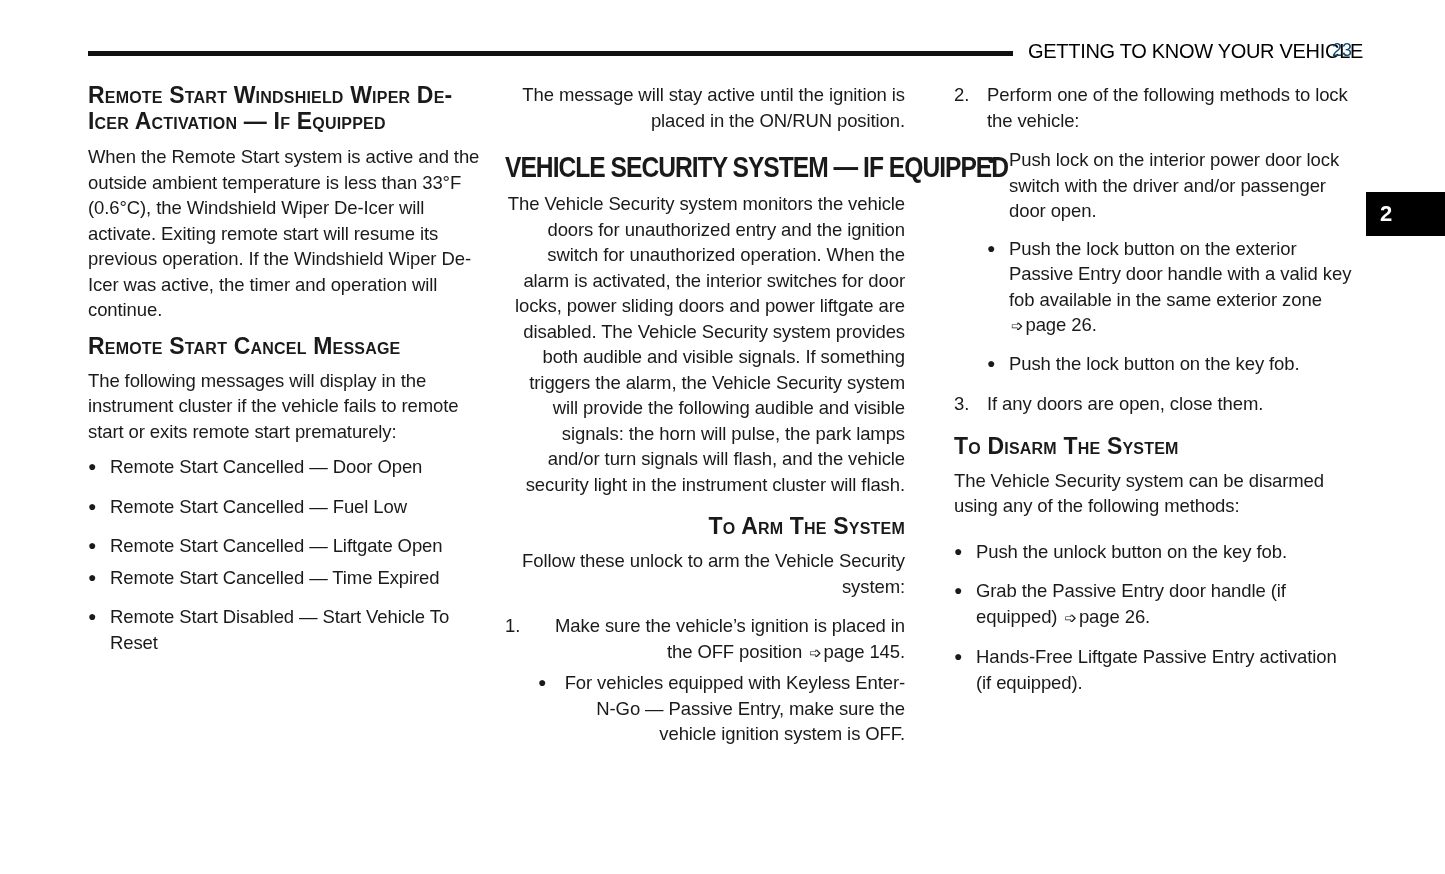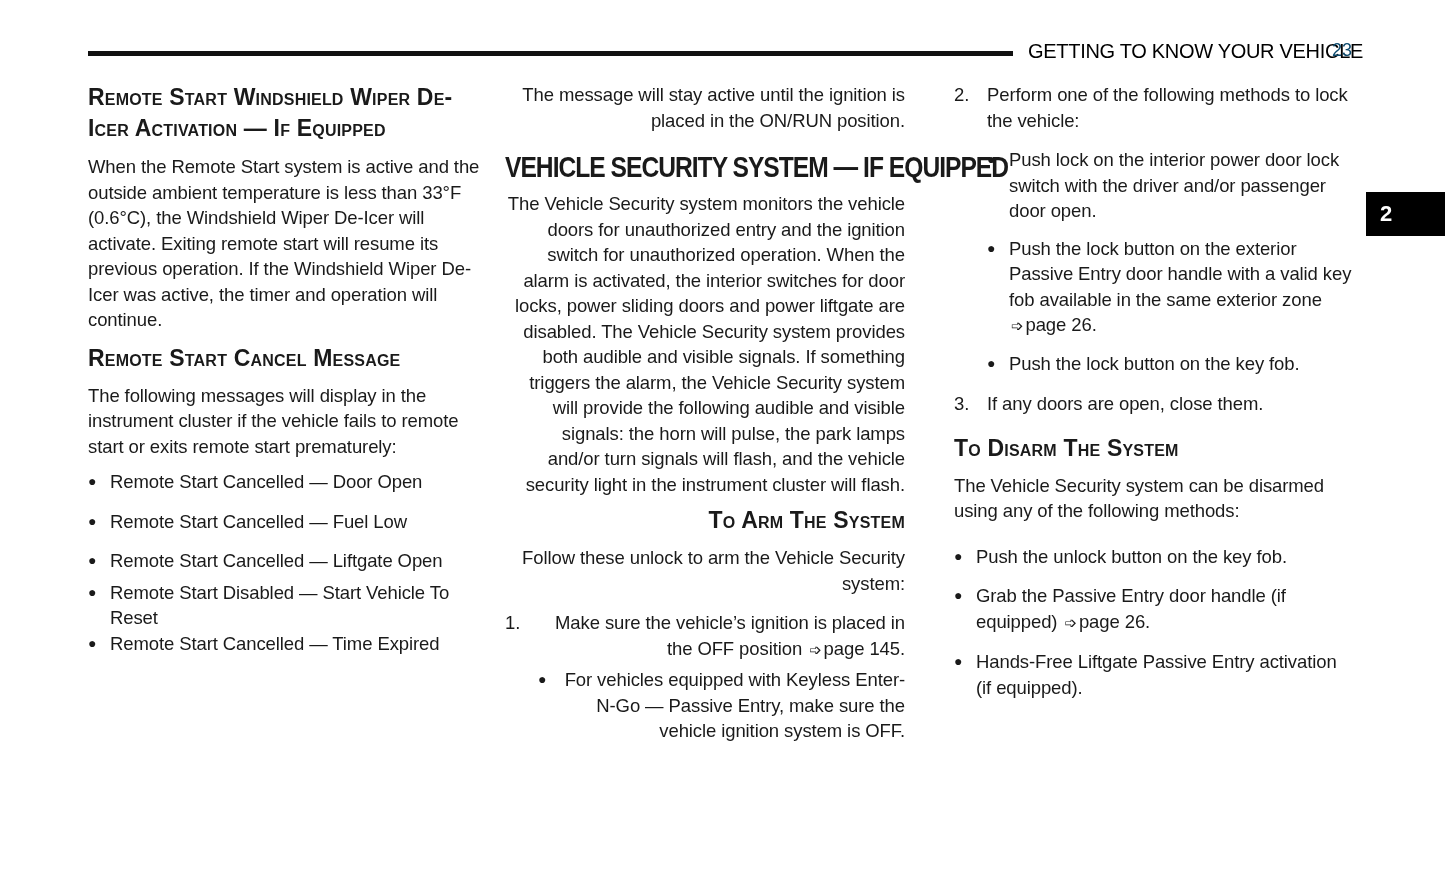--- a/index.html
+++ b/index.html
@@ -6,21 +6,21 @@
   body { width:1445px; height:874px; position:relative; overflow:hidden; font-family:"Liberation Sans", sans-serif; color:#1a1a1a; }
   .rule { position:absolute; left:88px; top:51px; width:925px; height:5px; background:#111; }
   .header-title { position:absolute; left:1028px; top:40px; font-size:20px; color:#000000; letter-spacing:-0.3px; }
   .page-num { position:absolute; left:1332px; top:40px; font-size:18px; color:#0c4a6e; }
   .tab { position:absolute; left:1366px; top:192px; width:79px; height:44px; background:#000; color:#fff; font-weight:bold; font-size:22px; box-sizing:border-box; padding:9px 0 0 14px; }
   .col { position:absolute; top:82px; width:400px; font-size:18.5px; line-height:25.5px; letter-spacing:-0.1px; }
   .col1 { left:88px; }
   .col2 { left:505px;text-align:right; }
   .col3 { left:954px; }
   p { margin:0; }
-  .h2 { font-weight:bold; font-size:23px; line-height:31px; font-variant:small-caps; letter-spacing:0.2px; margin:0; }
+  .h2 { font-weight:bold; font-size:23px; line-height:26px; font-variant:small-caps; letter-spacing:0.2px; margin:0; }
   .h1 { font-weight:bold; font-size:30px; line-height:36px; letter-spacing:-1.2px; transform:scaleX(0.82); transform-origin:left; white-space:nowrap; margin:0; }
   ul { list-style:none; margin:0; padding:0; }
   ul li { position:relative; padding-left:22px; }
   ul li::before { content:"●"; position:absolute; left:0; top:0; font-size:14px; }
   ol { list-style:none; margin:0; padding:0; }
   ol > li { position:relative; padding-left:33px; }
   .num { position:absolute; left:0; top:0; }
   .arrow { font-size:15px; margin:0 2px; }
 </style>
 </head>
@@ -33,30 +33,30 @@
 
 <div class="col col1">
   <h2 class="h2">Remote Start Windshield Wiper De-Icer Activation — If Equipped</h2>
   <p style="margin-top:10px">When the Remote Start system is active and the outside ambient temperature is less than 33°F (0.6°C), the Windshield Wiper De-Icer will activate. Exiting remote start will resume its previous operation. If the Windshield Wiper De-Icer was active, the timer and operation will continue.</p>
   <h2 class="h2" style="margin-top:10px">Remote Start Cancel Message</h2>
   <p style="margin-top:9px">The following messages will display in the instrument cluster if the vehicle fails to remote start or exits remote start prematurely:</p>
   <ul style="margin-top:10px">
     <li style="margin-bottom:14px">Remote Start Cancelled — Door Open</li>
     <li style="margin-bottom:14px">Remote Start Cancelled — Fuel Low</li>
     <li style="margin-bottom:6px">Remote Start Cancelled — Liftgate Open</li>
+    <li style="margin-bottom:14px">Remote Start Cancelled — Time Expired</li>
     <li style="width:360px">Remote Start Disabled — Start Vehicle To Reset</li>
-    <li style="margin-bottom:14px">Remote Start Cancelled — Time Expired</li>
   </ul>
 </div>
 
 <div class="col col2">
   <p>The message will stay active until the ignition is placed in the ON/RUN position.</p>
   <h1 class="h1" style="margin-top:16px">VEHICLE SECURITY SYSTEM — IF EQUIPPED</h1>
   <p style="margin-top:6px">The Vehicle Security system monitors the vehicle doors for unauthorized entry and the ignition switch for unauthorized operation. When the alarm is activated, the interior switches for door locks, power sliding doors and power liftgate are disabled. The Vehicle Security system provides both audible and visible signals. If something triggers the alarm, the Vehicle Security system will provide the following audible and visible signals: the horn will pulse, the park lamps and/or turn signals will flash, and the vehicle security light in the instrument cluster will flash.</p>
-  <h2 class="h2" style="margin-top:8px">To Arm The System</h2>
+  <h2 class="h2" style="margin-top:16px">To Arm The System</h2>
   <p style="margin-top:9px">Follow these unlock to arm the Vehicle Security system:</p>
   <ol style="margin-top:14px">
     <li>
       <span class="num">1.</span>
       <span>Make sure the vehicle’s ignition is placed in the OFF position</span>
       <span class="arrow">➩</span><span>page 145.</span>
       <ul style="margin-top:5px">
         <li>For vehicles equipped with Keyless Enter-N-Go — Passive Entry, make sure the vehicle ignition system is OFF.</li>
       </ul>
     </li>

